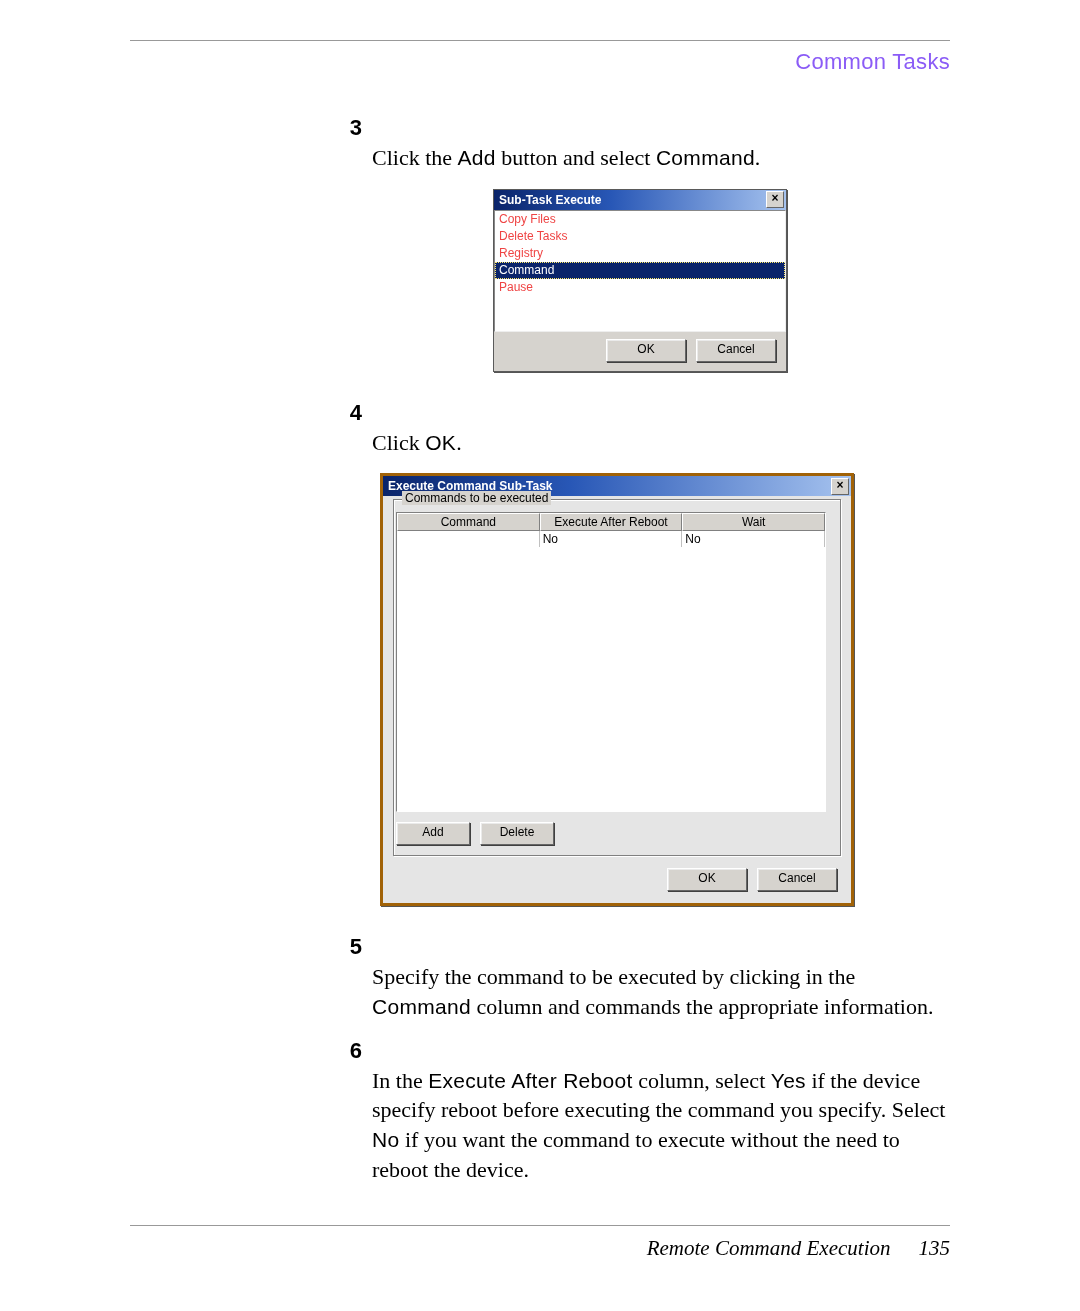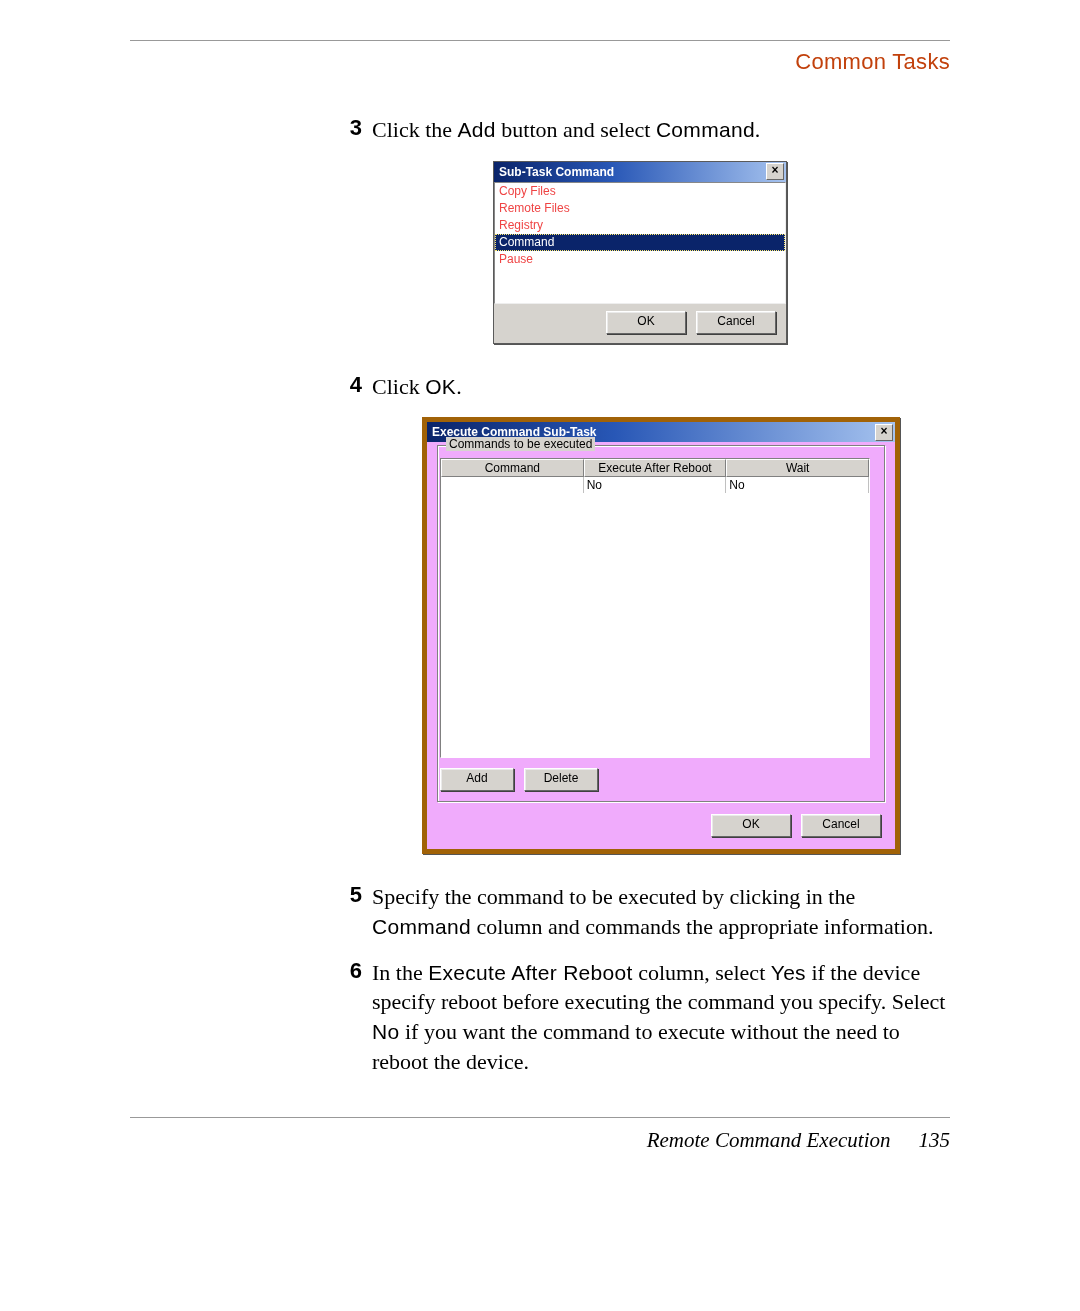--- a/index.html
+++ b/index.html
@@ -17,21 +17,21 @@
   .topdiv {
     border-top: 1px solid #999;
     height: 0;
     margin-bottom: 8px;
   }
   .header-right {
     text-align: right;
     font-family: Arial, Helvetica, sans-serif;
     font-weight: 300;
     font-size: 22px;
-    color: #c2410c;
+    color: #8b5cf6;
     margin-bottom: 40px;
     letter-spacing: 0.3px;
   }
   ol.steps {
     list-style: none;
     padding: 0;
     margin: 0 0 0 200px;
     width: 620px;
   }
   ol.steps > li {
@@ -45,20 +45,21 @@
     font-size: 22px;
     width: 32px;
     flex: 0 0 32px;
     text-align: right;
     margin-right: 10px;
   }
   ol.steps .body {
     font-size: 22px;
     line-height: 1.35;
     flex: 1 1 auto;
+    margin-top: 28px;
   }
   .sans {
     font-family: Arial, Helvetica, sans-serif;
     font-size: 21px;
     letter-spacing: 0.3px;
   }
   
   .figure {
     display: flex;
     justify-content: center;
@@ -133,24 +134,24 @@
     box-shadow: 1px 1px 0 #404040, inset 1px 1px 0 #eaeaea;
     font-family: Tahoma, Arial, sans-serif;
     font-size: 12px;
     text-align: center;
     line-height: 19px;
     color: #000;
   }
   
   .dlg2 {
     width: 468px;
-    margin-left: 92px;
-    border: 5px solid #a16207;
+    margin-left: 50px;
+    border: 3px solid #a16207;
     box-shadow: 1px 1px 0 #555;
-    background: #f0abfc;
+    background: #e5e5e5;
     font-family: Tahoma, Arial, sans-serif;
     font-size: 12px;
   }
   .desc {
     padding: 9px 10px 6px 10px;
     font-size: 12px;
     color: #000;
   }
   .groupbox {
     margin: 3px 10px 0 10px;
@@ -245,27 +246,27 @@
       <span class="num">3</span>
       <span class="body">
         <span>Click the </span><span class="sans">Add</span><span> button and select </span><span class="sans">Command</span><span>.</span>
       </span>
     </li>
   </ol>
 
   <div class="figure" style="margin-left:200px;">
     <div class="dlg1">
       <div class="titlebar">
-        <span>Sub-Task Command</span>
+        <span>Sub-Task Execute</span>
         <span class="spacer"></span>
         <span class="closebox">×</span>
       </div>
       <div class="listbox">
         <div class="item">Copy Files</div>
-        <div class="item">Remote Files</div>
+        <div class="item">Delete Tasks</div>
         <div class="item">Registry</div>
         <div class="item sel">Command</div>
         <div class="item">Pause</div>
       </div>
       <div class="btnrow1">
         <div class="winbtn">OK</div>
         <div class="winbtn">Cancel</div>
       </div>
     </div>
   </div>

